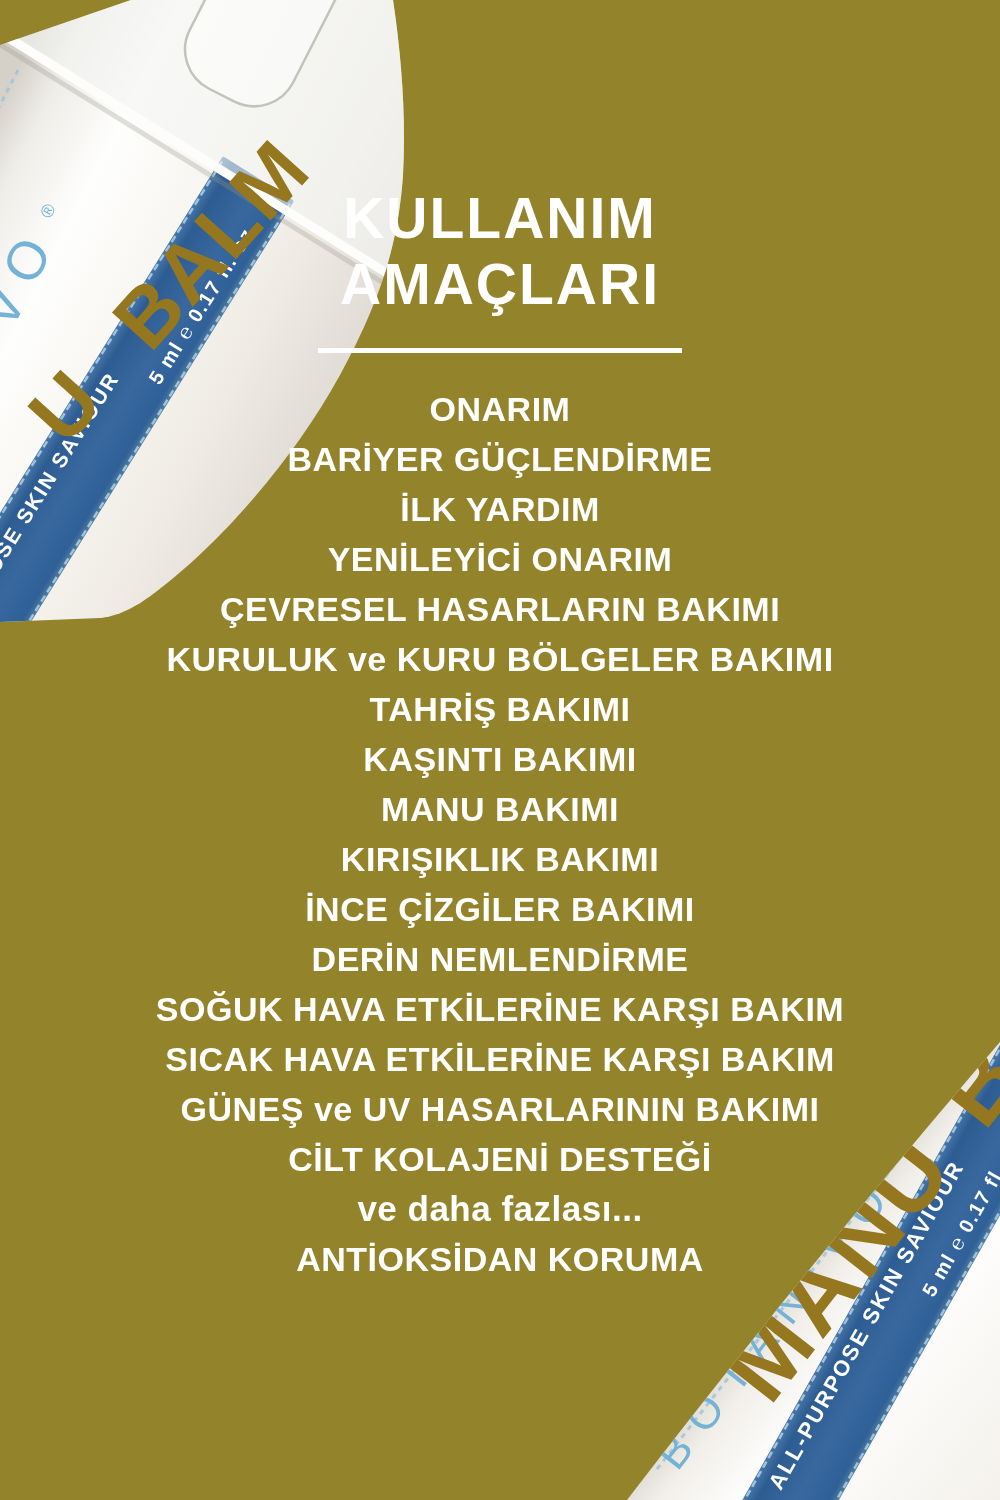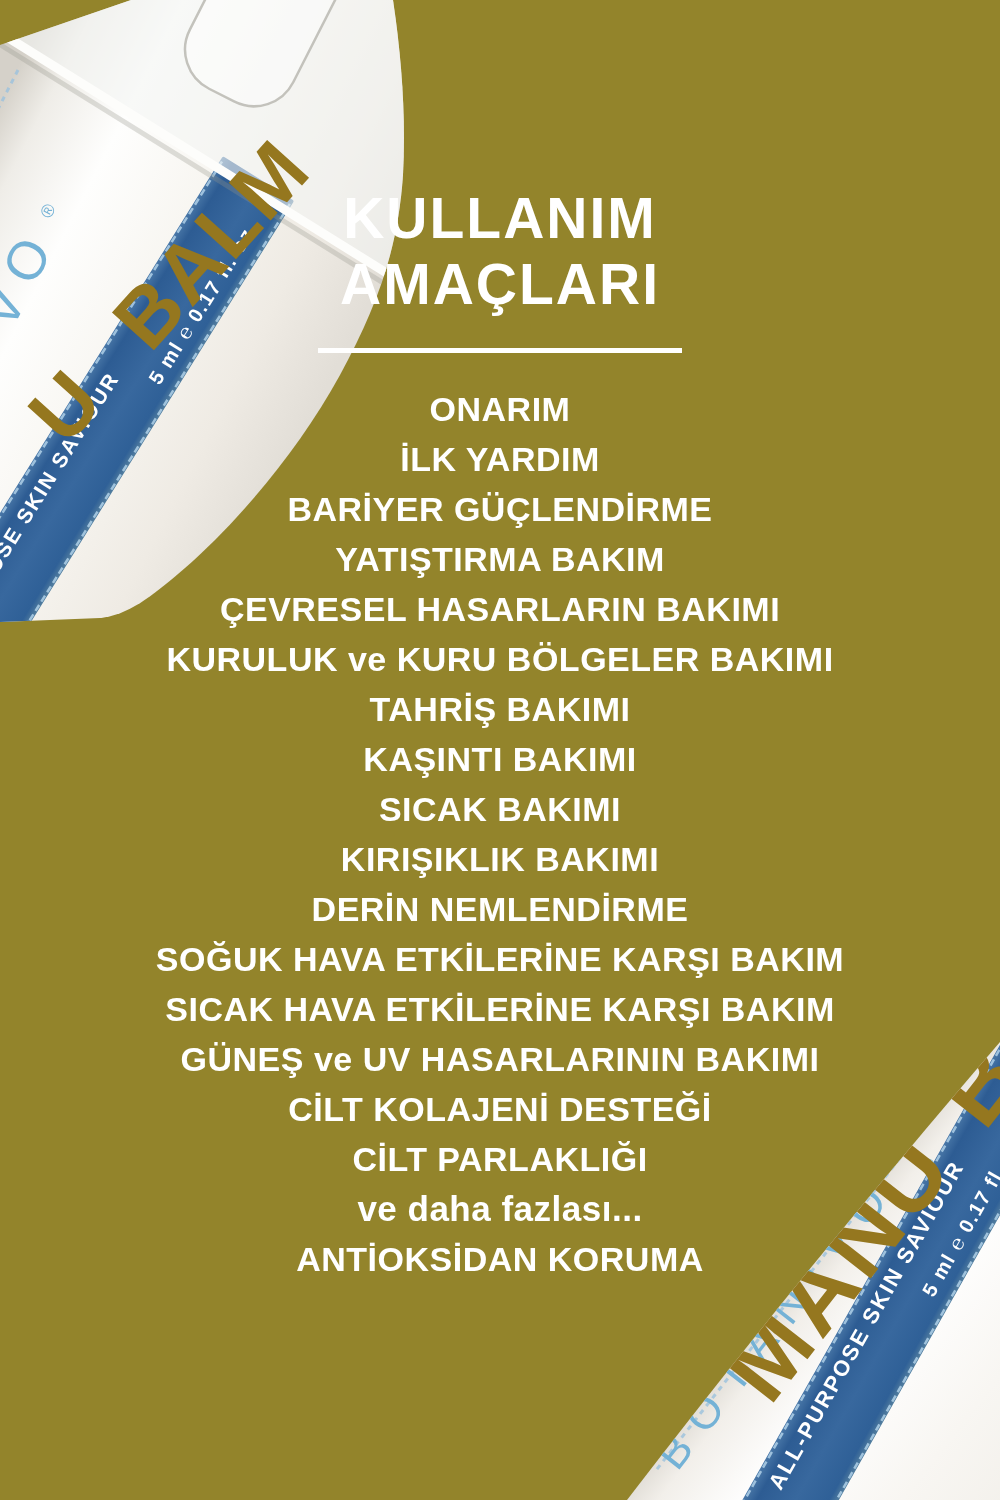--- a/index.html
+++ b/index.html
@@ -155,33 +155,33 @@
 
   <div class="text-layer">
     <div class="title">
       <div>KULLANIM</div>
       <div>AMAÇLARI</div>
     </div>
     <div class="title-underline"></div>
 
     <div class="usage-list">
       <div class="row">ONARIM</div>
+      <div class="row">BARİYER GÜÇLENDİRME</div>
       <div class="row">İLK YARDIM</div>
-      <div class="row">BARİYER GÜÇLENDİRME</div>
-      <div class="row">YATIŞTIRMA BAKIM</div>
+      <div class="row">YENİLEYİCİ ONARIM</div>
       <div class="row">ÇEVRESEL HASARLARIN BAKIMI</div>
       <div class="row">KURULUK ve KURU BÖLGELER BAKIMI</div>
       <div class="row">TAHRİŞ BAKIMI</div>
       <div class="row">KAŞINTI BAKIMI</div>
-      <div class="row">SICAK BAKIMI</div>
+      <div class="row">MANU BAKIMI</div>
       <div class="row">KIRIŞIKLIK BAKIMI</div>
+      <div class="row">İNCE ÇİZGİLER BAKIMI</div>
       <div class="row">DERİN NEMLENDİRME</div>
       <div class="row">SOĞUK HAVA ETKİLERİNE KARŞI BAKIM</div>
       <div class="row">SICAK HAVA ETKİLERİNE KARŞI BAKIM</div>
       <div class="row">GÜNEŞ ve UV HASARLARININ BAKIMI</div>
       <div class="row">CİLT KOLAJENİ DESTEĞİ</div>
-      <div class="row">CİLT PARLAKLIĞI</div>
       <div class="row usage-footer">ve daha fazlası...</div>
       <div class="row">ANTİOKSİDAN KORUMA</div>
     </div>
   </div>
 
 </div>
 
 </body></html>

